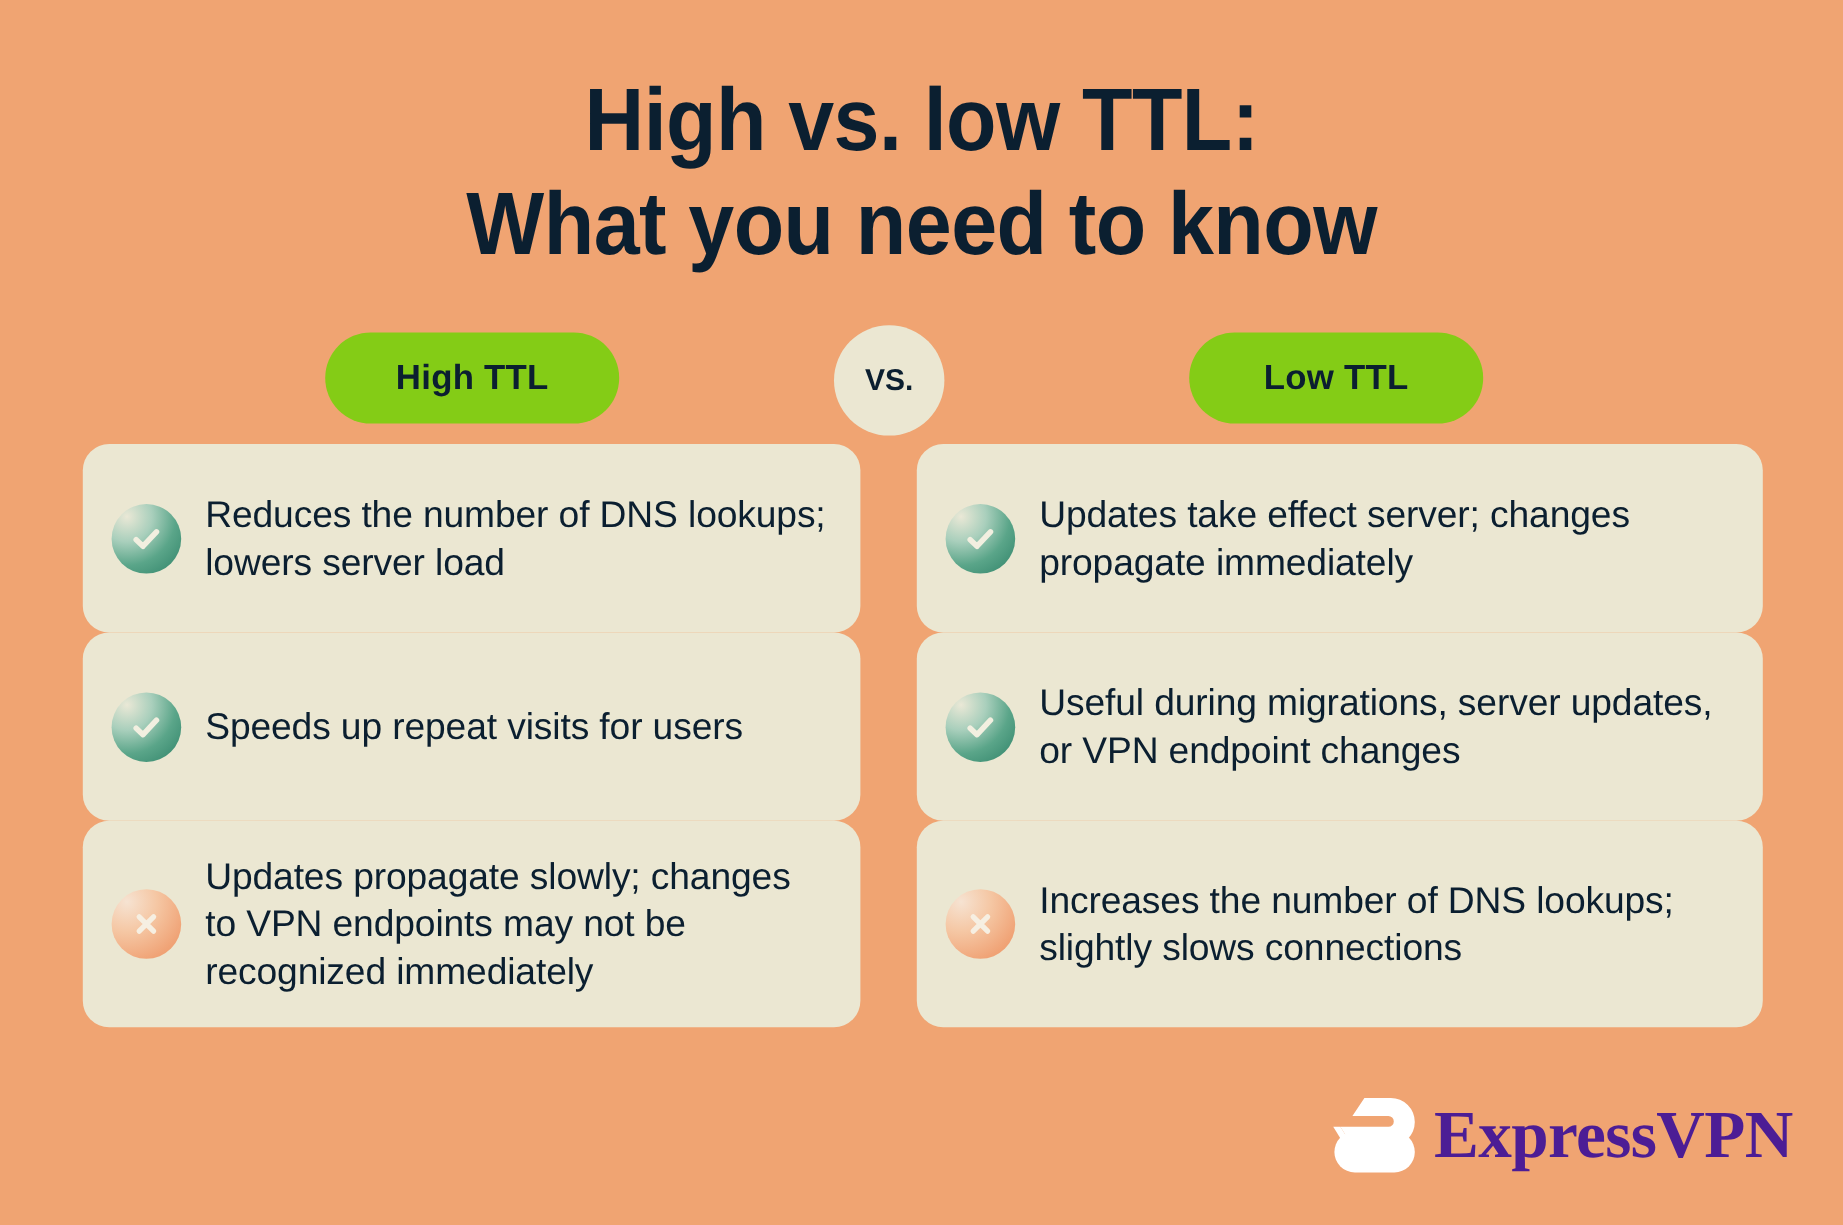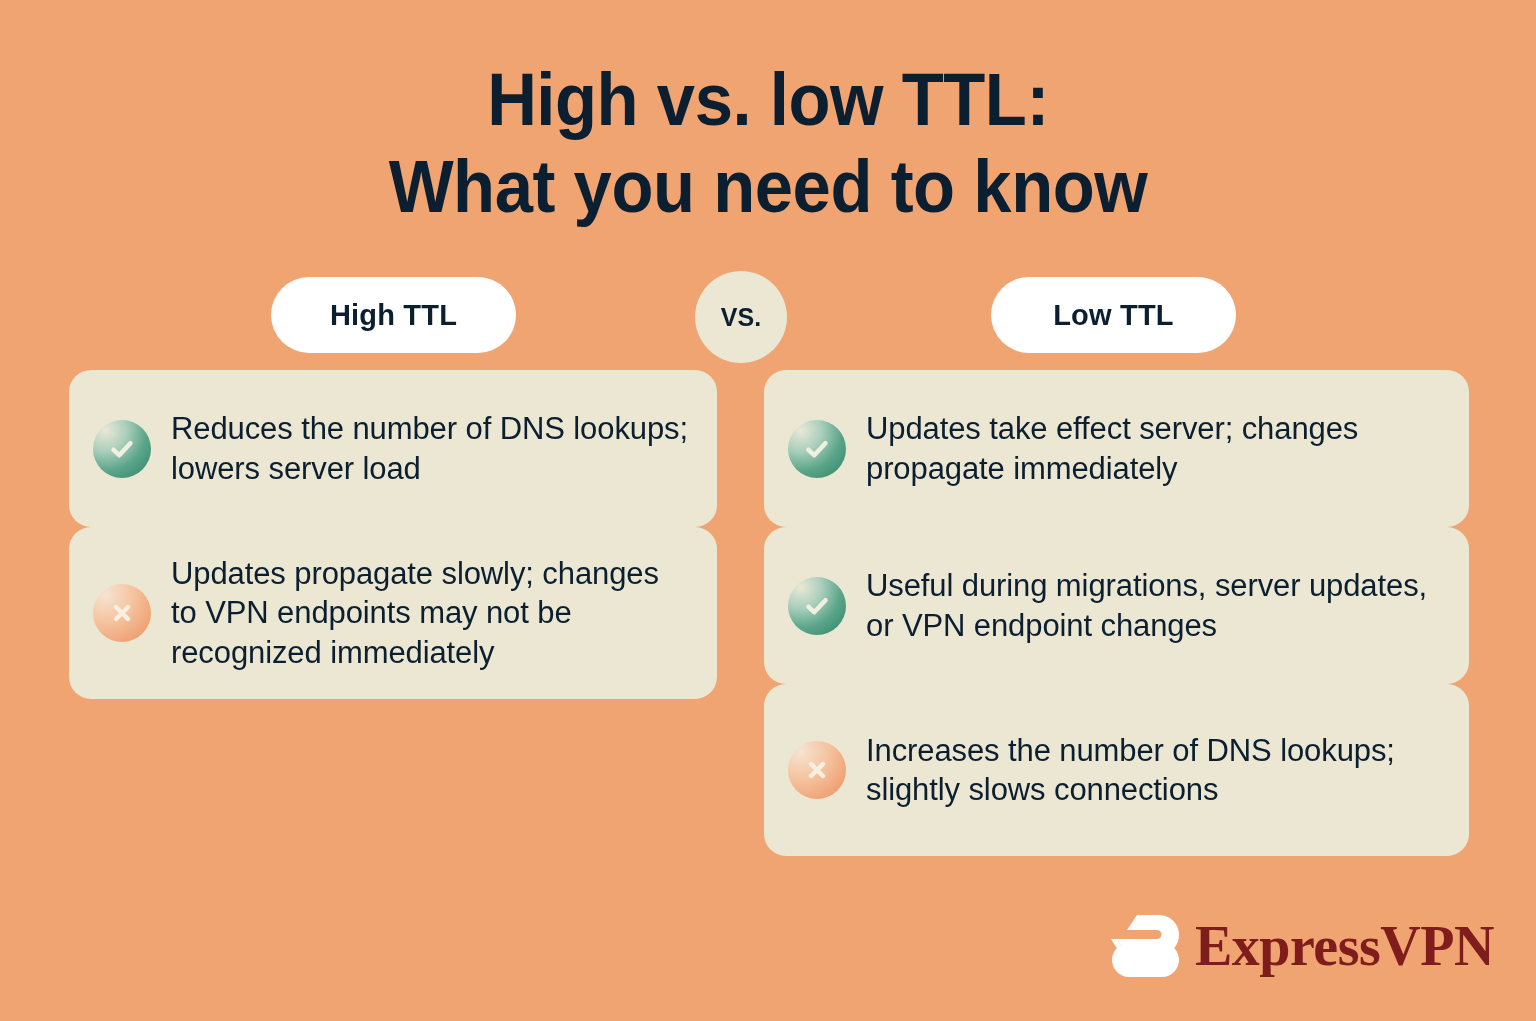--- a/index.html
+++ b/index.html
@@ -46,21 +46,21 @@
     position: absolute;
     top: 277px;
     left: 0;
     width: 1536px;
     height: 78px;
   }
   .pill {
     position: absolute;
     top: 0;
     height: 76px;
-    background: #ffffff;
+    background: #84cc16;
     border-radius: 38px;
     display: flex;
     align-items: center;
     justify-content: center;
     color: #0b1f30;
     font-size: 29px;
     font-weight: bold;
     letter-spacing: 0.2px;
   }
   .pill-left  { left: 271px; width: 245px; }
@@ -143,21 +143,21 @@
     top: 913px;
     display: flex;
     align-items: center;
   }
   .logo-mark {
     width: 74px;
     height: 66px;
     margin-right: 14px;
   }
   .logo-word {
-    color: #7f1d1d;
+    color: #4c1d95;
     font-family: "Liberation Serif", serif;
     font-size: 56px;
     font-weight: bold;
     letter-spacing: -0.5px;
     line-height: 1;
   }
 </style>
 </head>
 <body>
 
@@ -186,20 +186,28 @@
 
       <div class="card">
         <span class="card-icon check">
           <svg width="30" height="30" viewBox="0 0 30 30" aria-hidden="true">
             <path d="M6.5 15.8 L12.2 21.2 L23.4 9.2" fill="none" stroke="#f2efe0" stroke-width="4.6" stroke-linecap="round" stroke-linejoin="round"></path>
           </svg>
         </span>
         <span class="card-text">Reduces the number of DNS lookups; lowers server load</span>
       </div>
 
+      <div class="card">
+        <span class="card-icon check">
+          <svg width="30" height="30" viewBox="0 0 30 30" aria-hidden="true">
+            <path d="M6.5 15.8 L12.2 21.2 L23.4 9.2" fill="none" stroke="#f2efe0" stroke-width="4.6" stroke-linecap="round" stroke-linejoin="round"></path>
+          </svg>
+        </span>
+        <span class="card-text">Speeds up repeat visits for users</span>
+      </div>
 
       <div class="card tall">
         <span class="card-icon cross">
           <svg width="28" height="28" viewBox="0 0 28 28" aria-hidden="true">
             <path d="M8 8 L20 20 M20 8 L8 20" fill="none" stroke="#f6efe2" stroke-width="4.4" stroke-linecap="round"></path>
           </svg>
         </span>
         <span class="card-text">Updates propagate slowly; changes to VPN endpoints may not be recognized immediately</span>
       </div>
 

